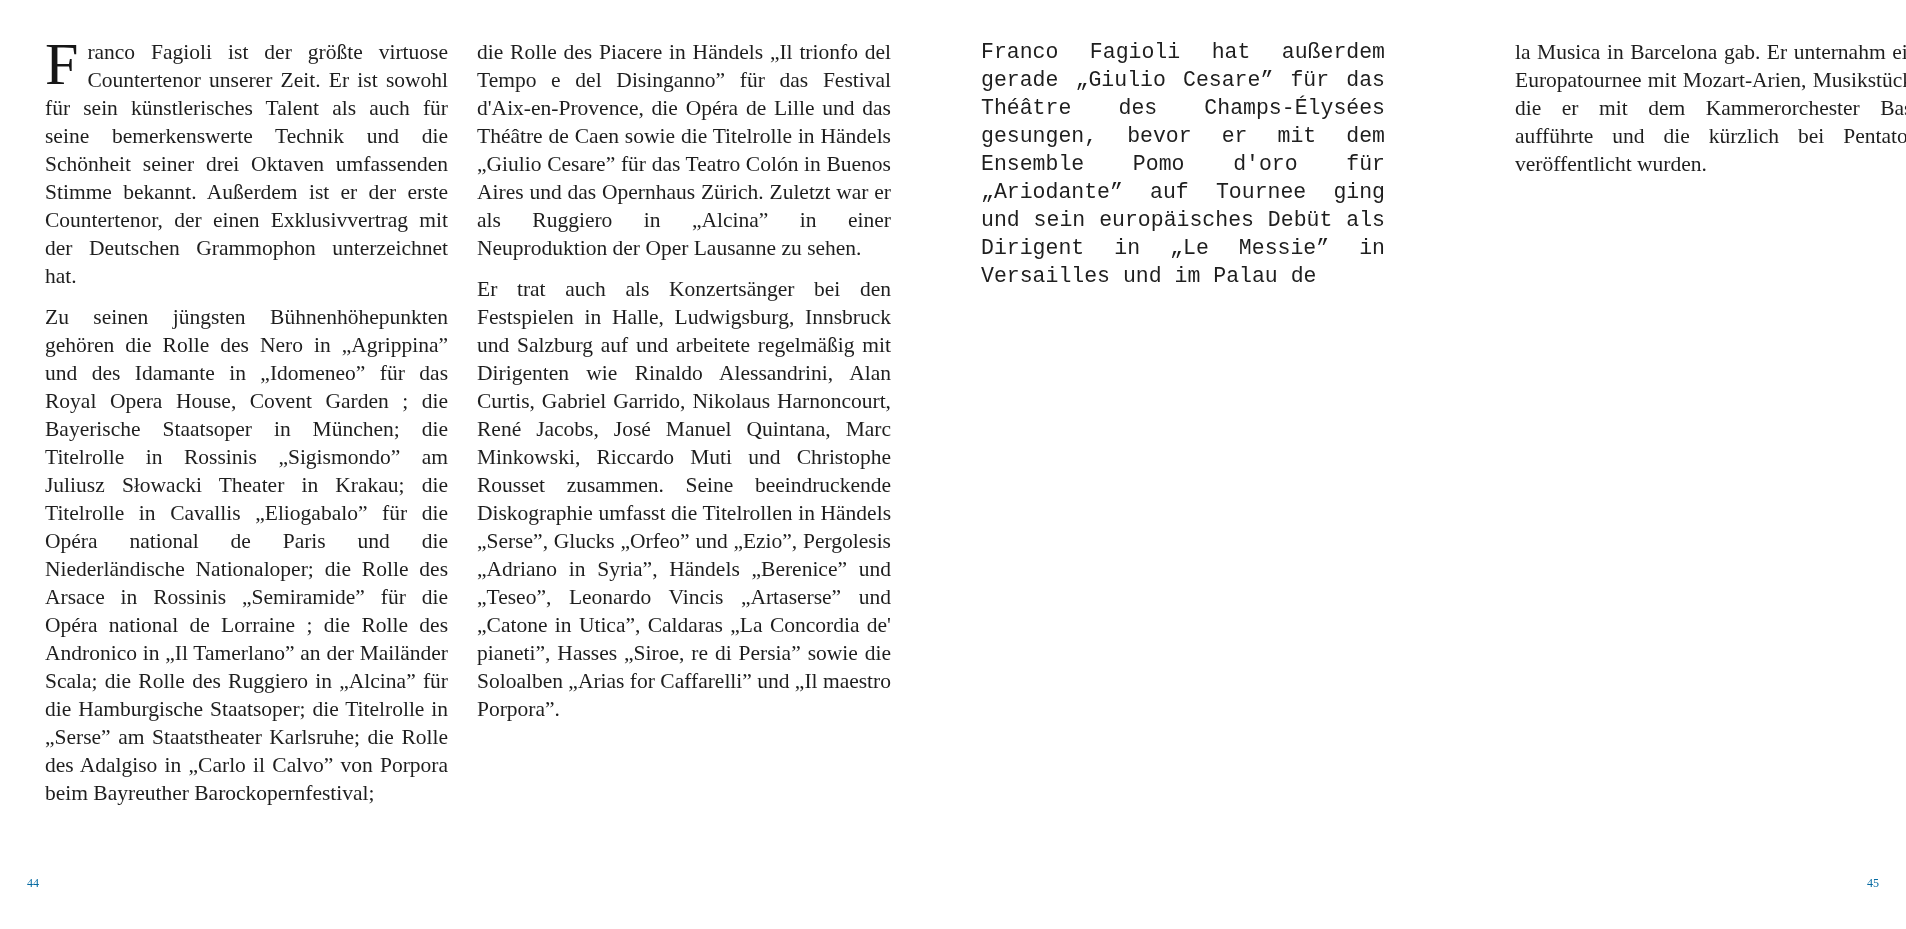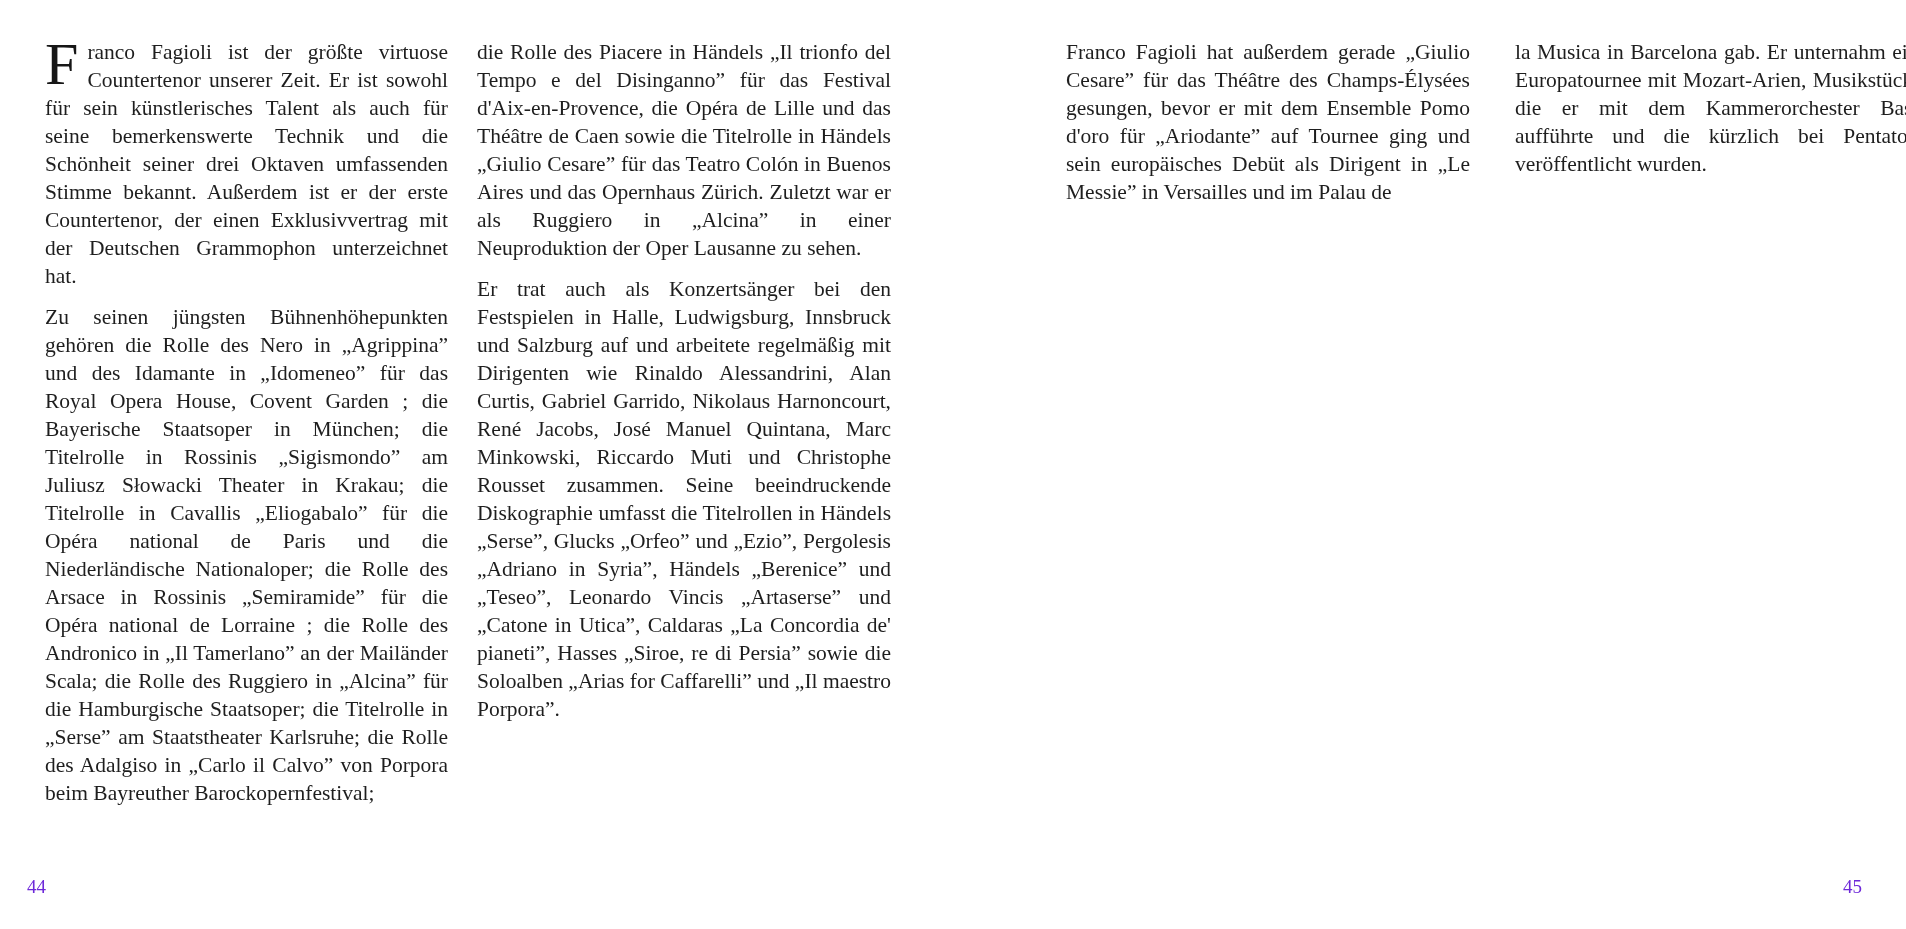--- a/index.html
+++ b/index.html
@@ -21,37 +21,37 @@
     top: 38px;
     text-align: justify;
     font-size: 21.5px;
     line-height: 28px;
   }
   .col p {
     margin: 0 0 13px 0;
   }
   #col-1 { left: 45px;   width: 403px; }
   #col-2 { left: 477px;  width: 414px; }
-  #col-3 { left: 1066px; width: 404px; }
+  #col-3 { left: 981px; width: 404px; font-family: Liberation Mono, monospace; }
   #col-4 { left: 1515px; width: 413px; }
   .dropcap {
     float: left;
     font-size: 60px;
     line-height: 47px;
     padding: 3px 9px 0 0;
     color: #161616;
   }
   .pagenum {
     position: absolute;
     top: 876px;
-    font-size: 19px;
-    color: #6d28d9;
+    font-size: 12px;
+    color: #0369a1;
   }
   #pagenum-left  { left: 27px; }
-  #pagenum-right { right: 44px; }
+  #pagenum-right { right: 27px; }
 </style>
 </head>
 <body>
 
 <div id="spread">
 
   <div>
     <div class="col" id="col-1">
       <p><span class="dropcap">F</span><span>ranco Fagioli ist der größte virtuose Countertenor unserer Zeit. Er ist sowohl für sein künstlerisches Talent als auch für seine bemerkenswerte Technik und die Schönheit seiner drei Oktaven umfassenden Stimme bekannt. Außerdem ist er der erste Countertenor, der einen Exklusivvertrag mit der Deutschen Grammophon unterzeichnet hat.</span></p>
       <p><span>Zu seinen jüngsten Bühnenhöhepunkten gehören die Rolle des Nero in „Agrippina” und des Idamante in „Idomeneo” für das Royal Opera House, Covent Garden ; die Bayerische Staatsoper in München; die Titelrolle in Rossinis „Sigismondo” am Juliusz Słowacki Theater in Krakau; die Titelrolle in Cavallis „Eliogabalo” für die Opéra national de Paris und die Niederländische Nationaloper; die Rolle des Arsace in Rossinis „Semiramide” für die Opéra national de Lorraine ; die Rolle des Andronico in „Il Tamerlano” an der Mailänder Scala; die Rolle des Ruggiero in „Alcina” für die Hamburgische Staatsoper; die Titelrolle in „Serse” am Staatstheater Karlsruhe; die Rolle des Adalgiso in „Carlo il Calvo” von Porpora beim Bayreuther Barockopernfestival;</span></p>

